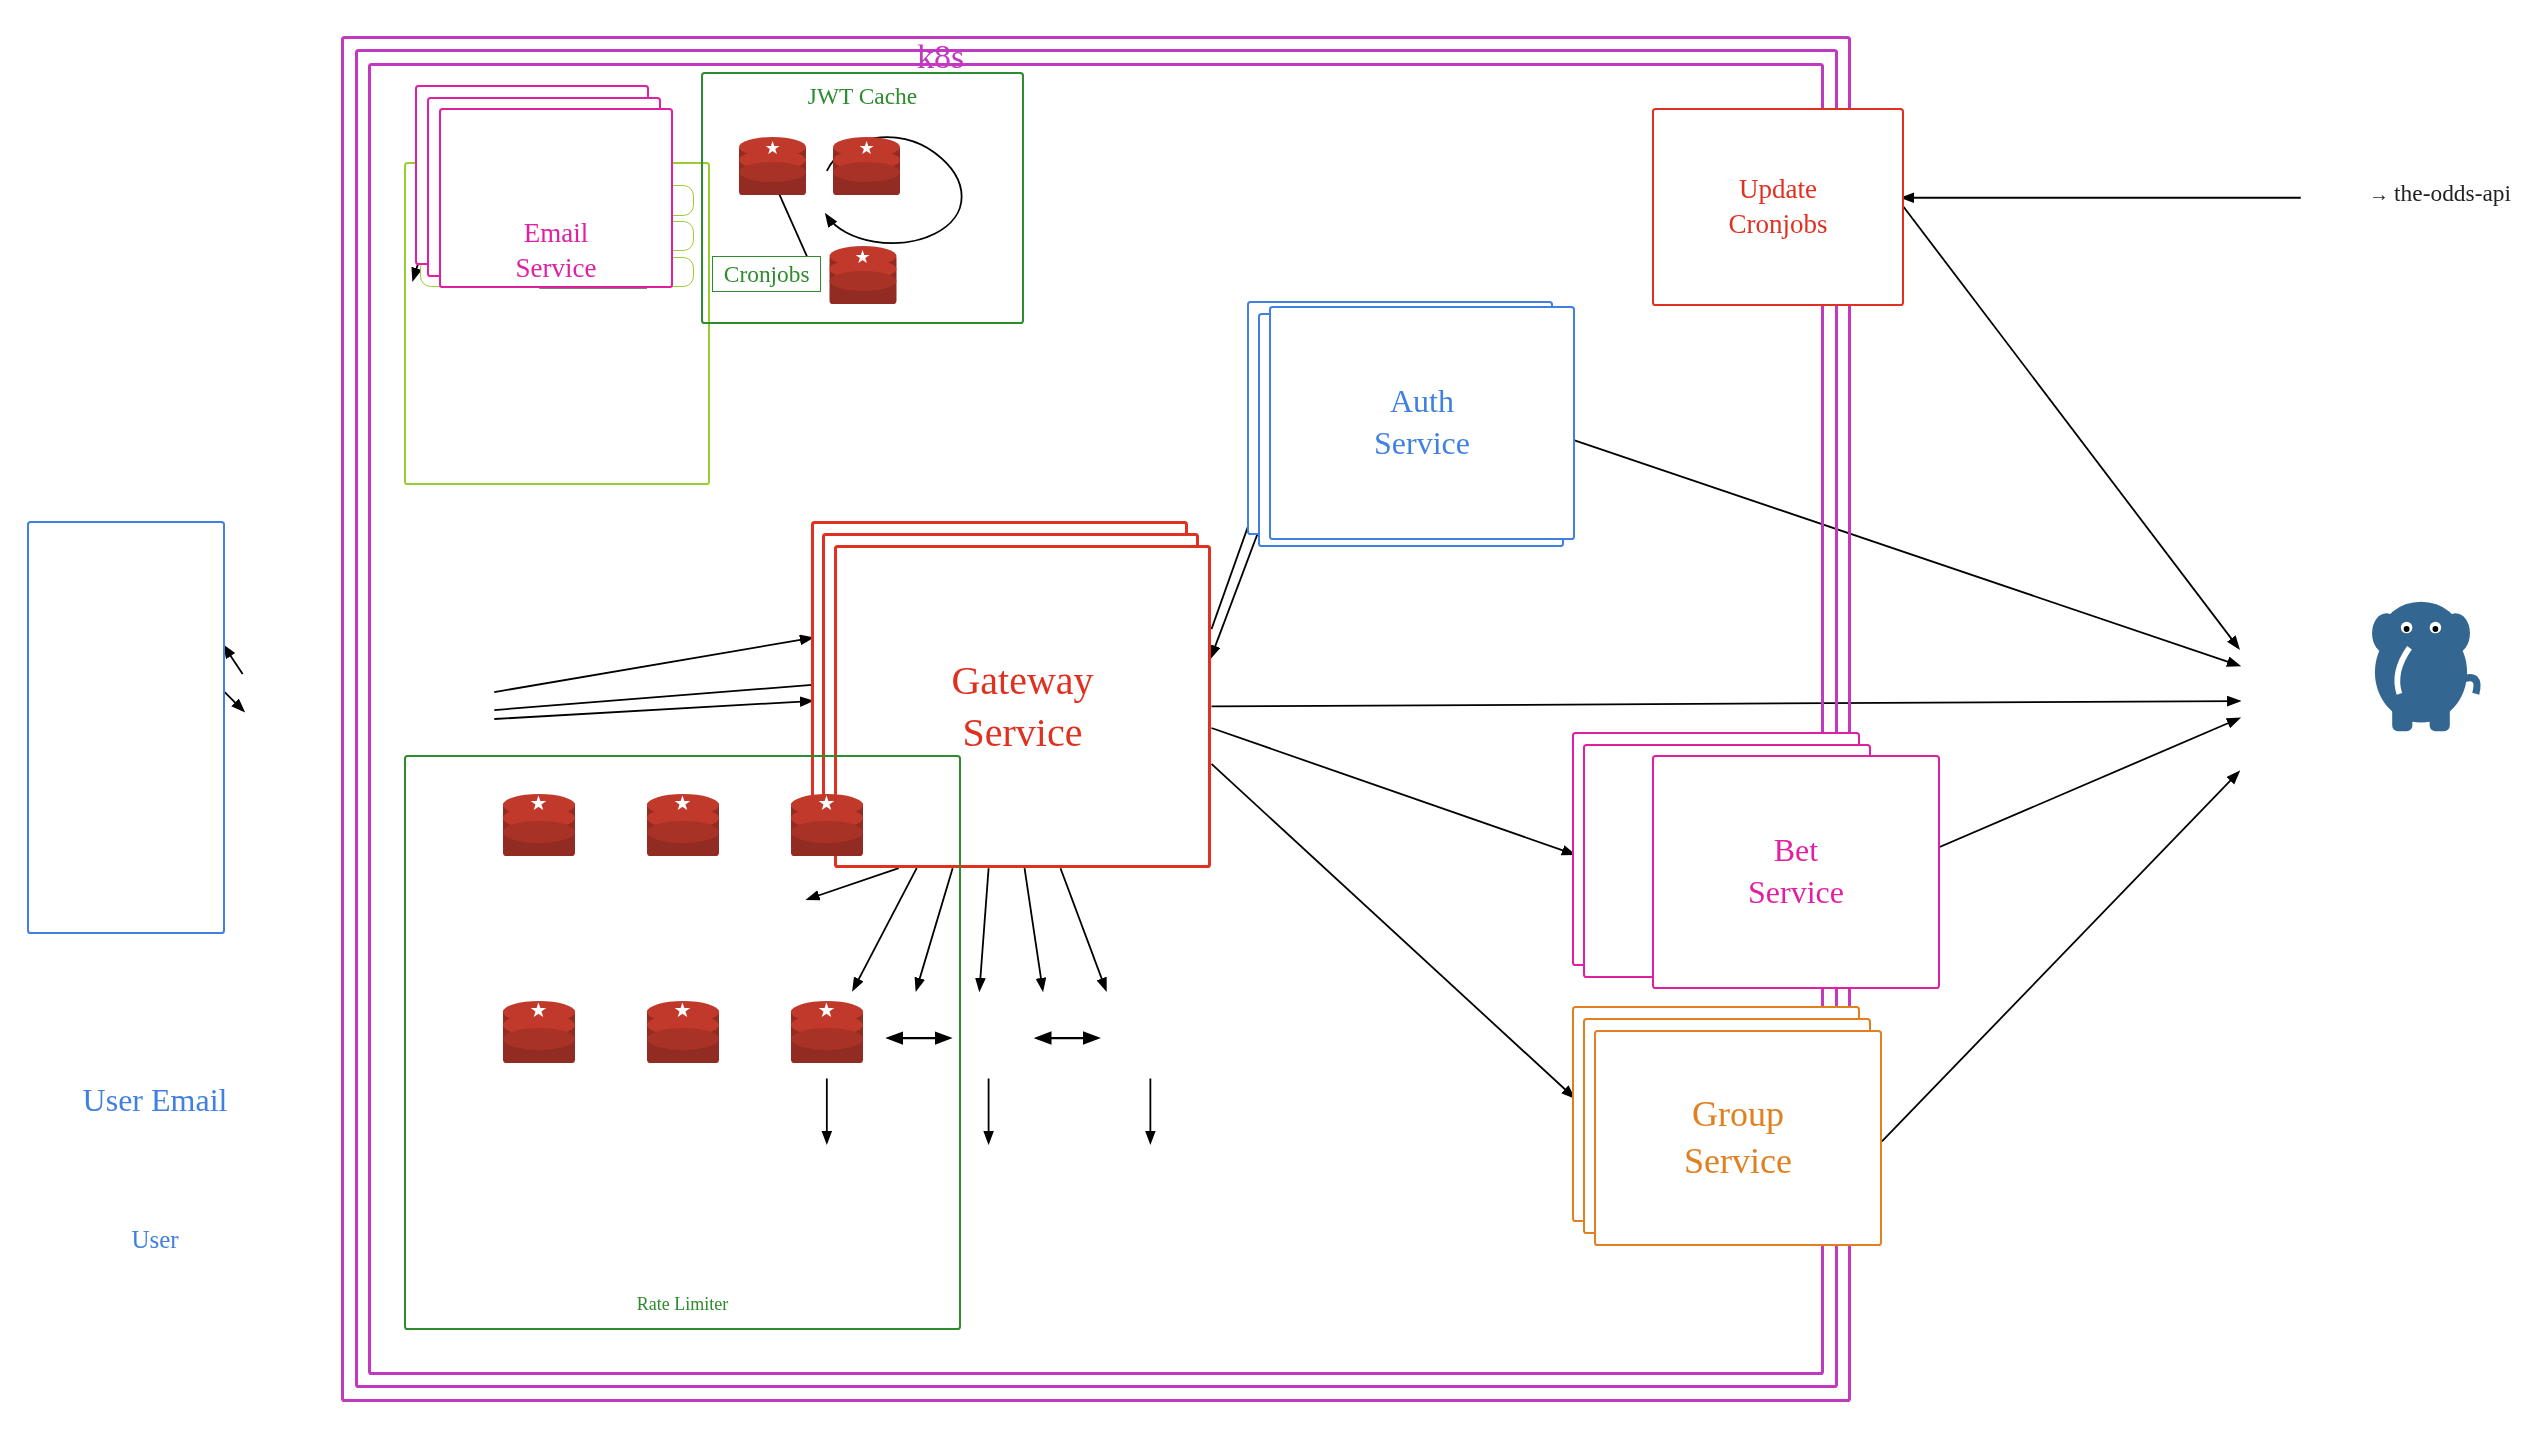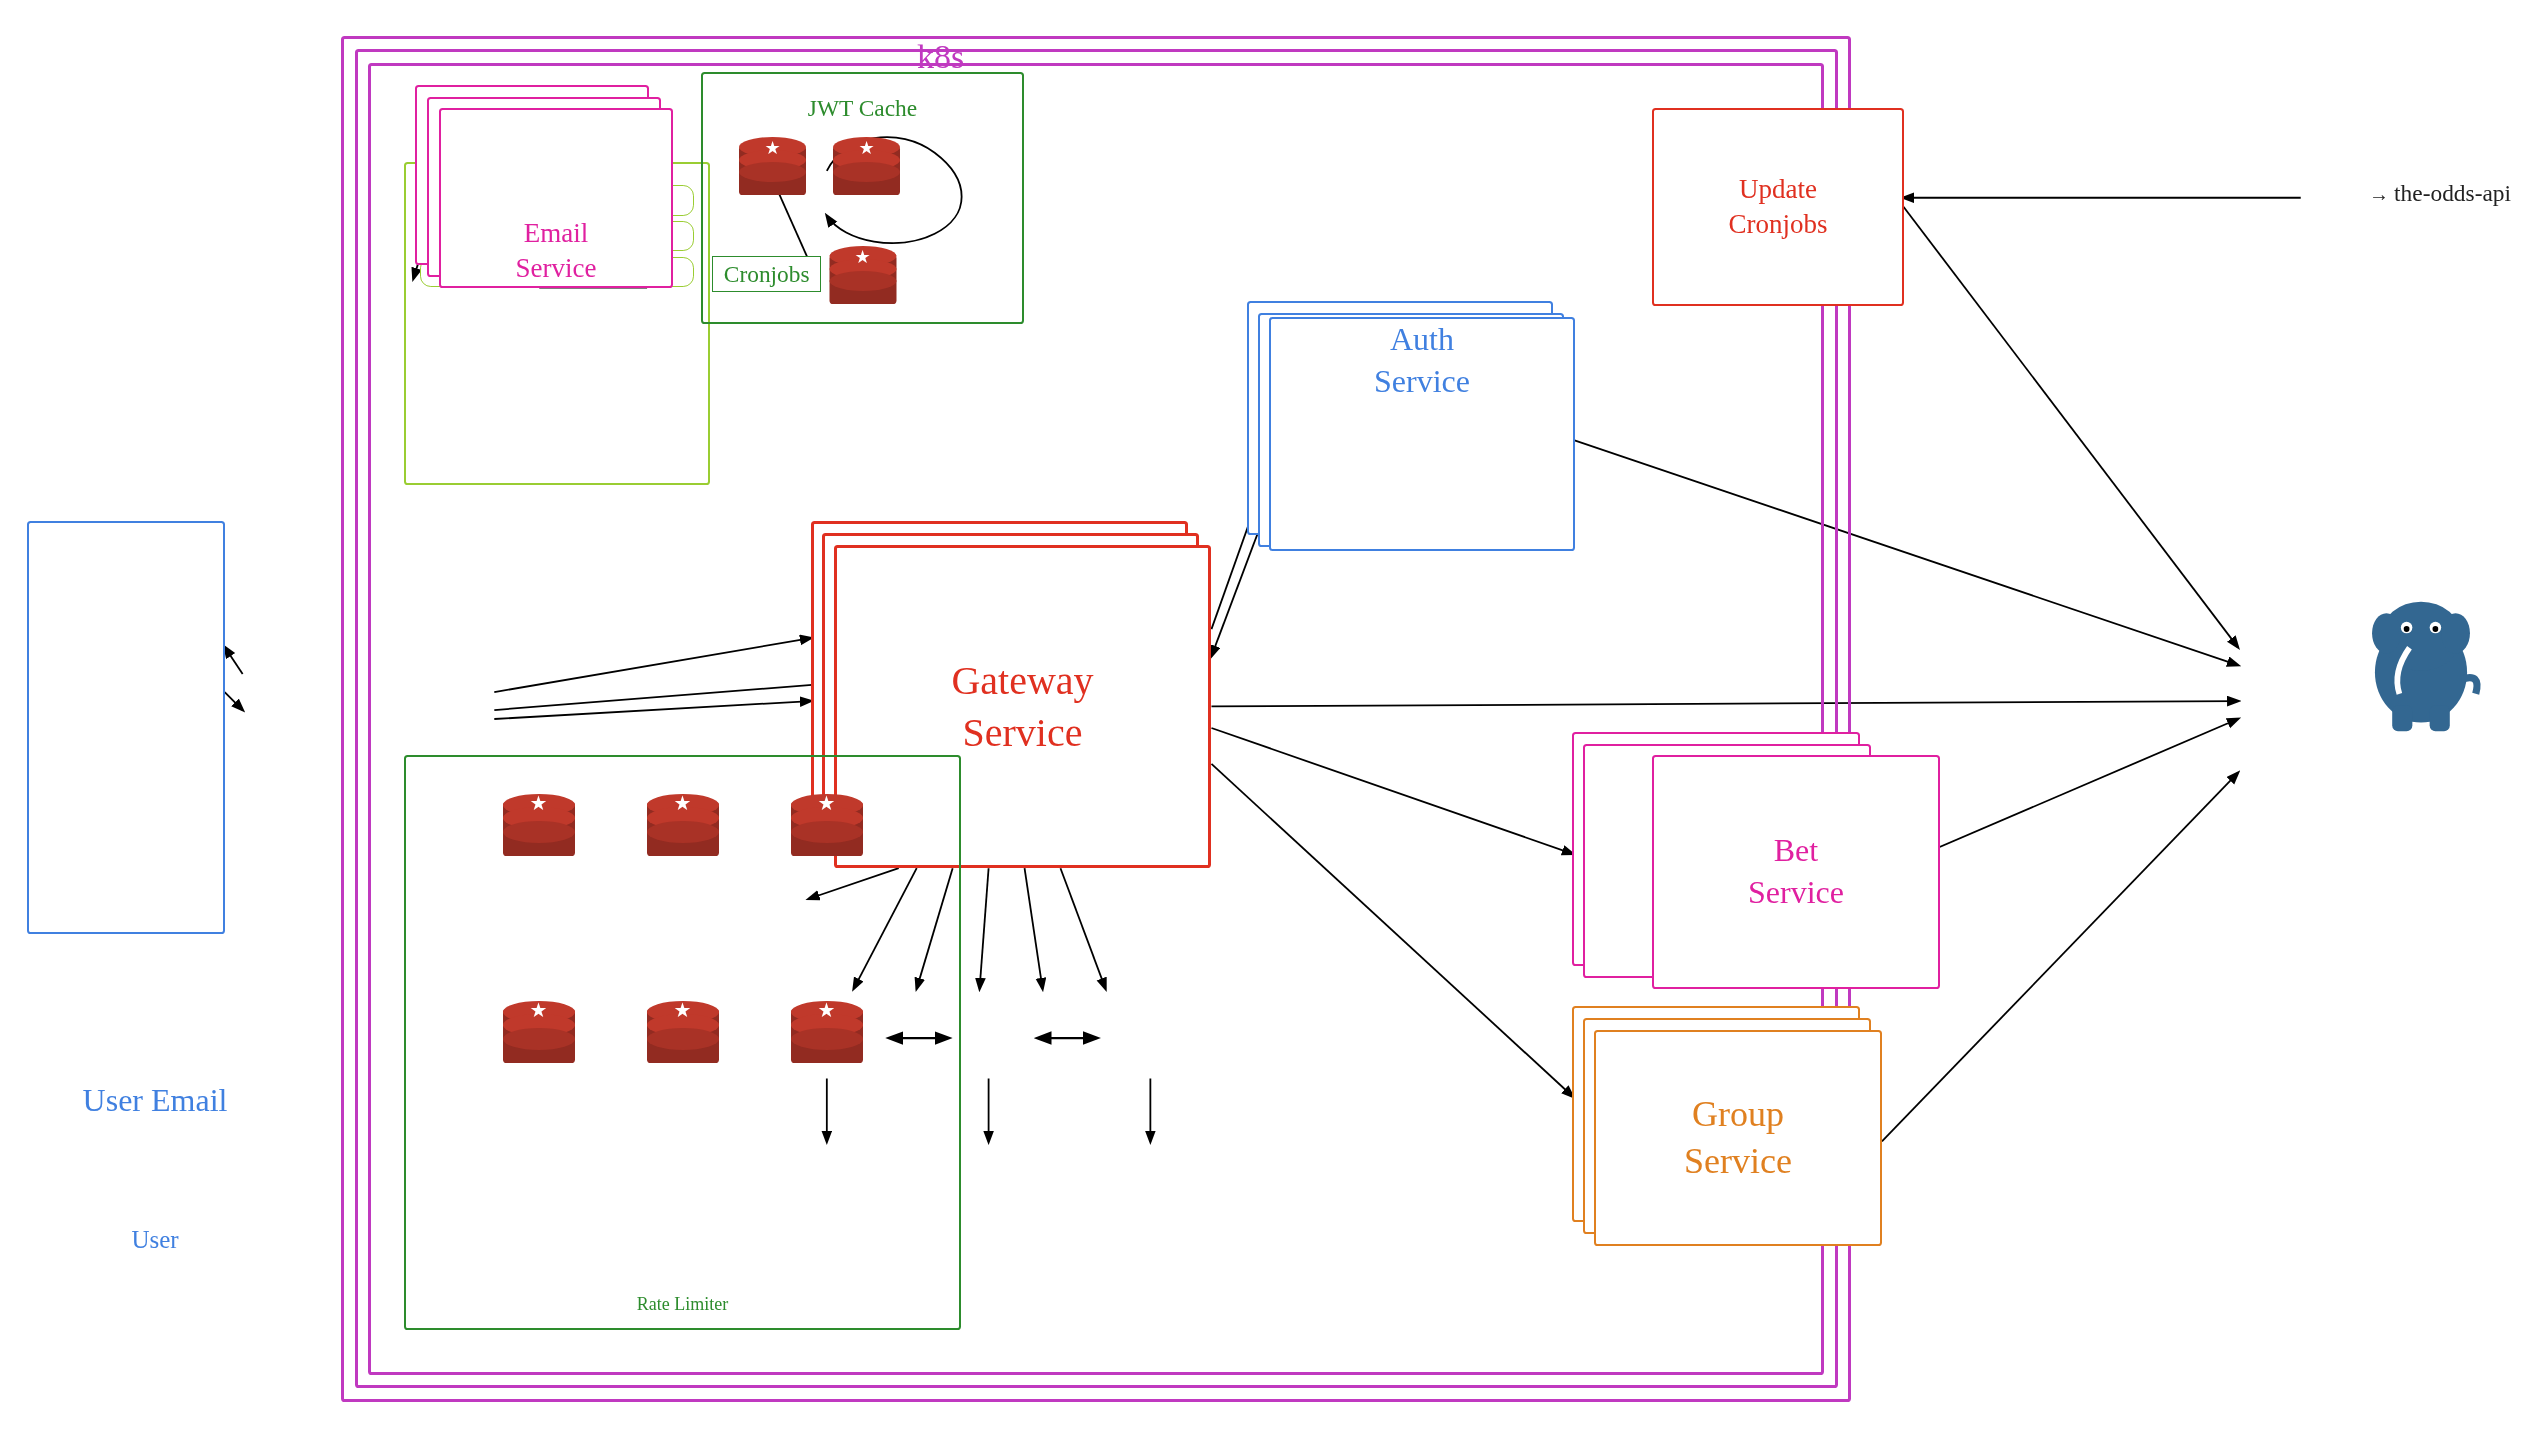--- a/index.html
+++ b/index.html
@@ -160,25 +160,26 @@
       border: 2.7px solid #4080e0;
       left: 1258px;
       top: 313px;
       width: 306px;
       height: 234px;
       background: #fff;
     }
     .auth-box {
       border: 2.7px solid #4080e0;
       left: 1269px;
-      top: 317px;
+      top: 306px;
       width: 306px;
       height: 234px;
       background: #fff;
       display: flex;
+      align-items: center;
       justify-content: center;
     }
 
     
     .bet-box-back2 {
       border: 2.7px solid #e020a0;
       left: 1572px;
       top: 732px;
       width: 288px;
       height: 234px;
@@ -438,21 +439,21 @@
     <div class="rabbit-label">Rabbit MQ</div>
   </div>
 
   <div class="box email-box-back2"></div>
   <div class="box email-box-back1"></div>
   <div class="box email-box">
     <div class="box-label text-pink" style="font-size:27px;">Email<br>Service</div>
   </div>
 
   <div class="box jwt-box">
-    <div style="position:absolute; top:9px; left:50%; transform:translateX(-50%); font-size:23.4px; color:#2d8c2d; white-space:nowrap;margin-top:12px;">JWT Cache</div>
+    <div style="position:absolute; top:9px; left:50%; transform:translateX(-50%); font-size:23.4px; color:#2d8c2d; white-space:nowrap;">JWT Cache</div>
 
     <div style="position:absolute; top:54px; left:36px; display:flex; gap:27px;">
 
       <div style="width:67px; height:67px; position:relative;">
         <div style="position:absolute; bottom:0; left:0; width:67px; height:49px; background:#922b21; border-radius:3.6px;"></div>
         <div style="position:absolute; bottom:38px; left:0; width:67px; height:20px; background:#c0392b; border-radius:50%;"></div>
         <div style="position:absolute; bottom:25px; left:0; width:67px; height:20px; background:#c0392b; border-radius:50%;"></div>
         <div style="position:absolute; bottom:12.6px; left:0; width:67px; height:20px; background:#a93226; border-radius:50%;"></div>
         <span style="position:absolute; top:9px; left:50%; transform:translateX(-50%); color:#fff; font-size:18px; z-index:5;">★</span>
       </div>

